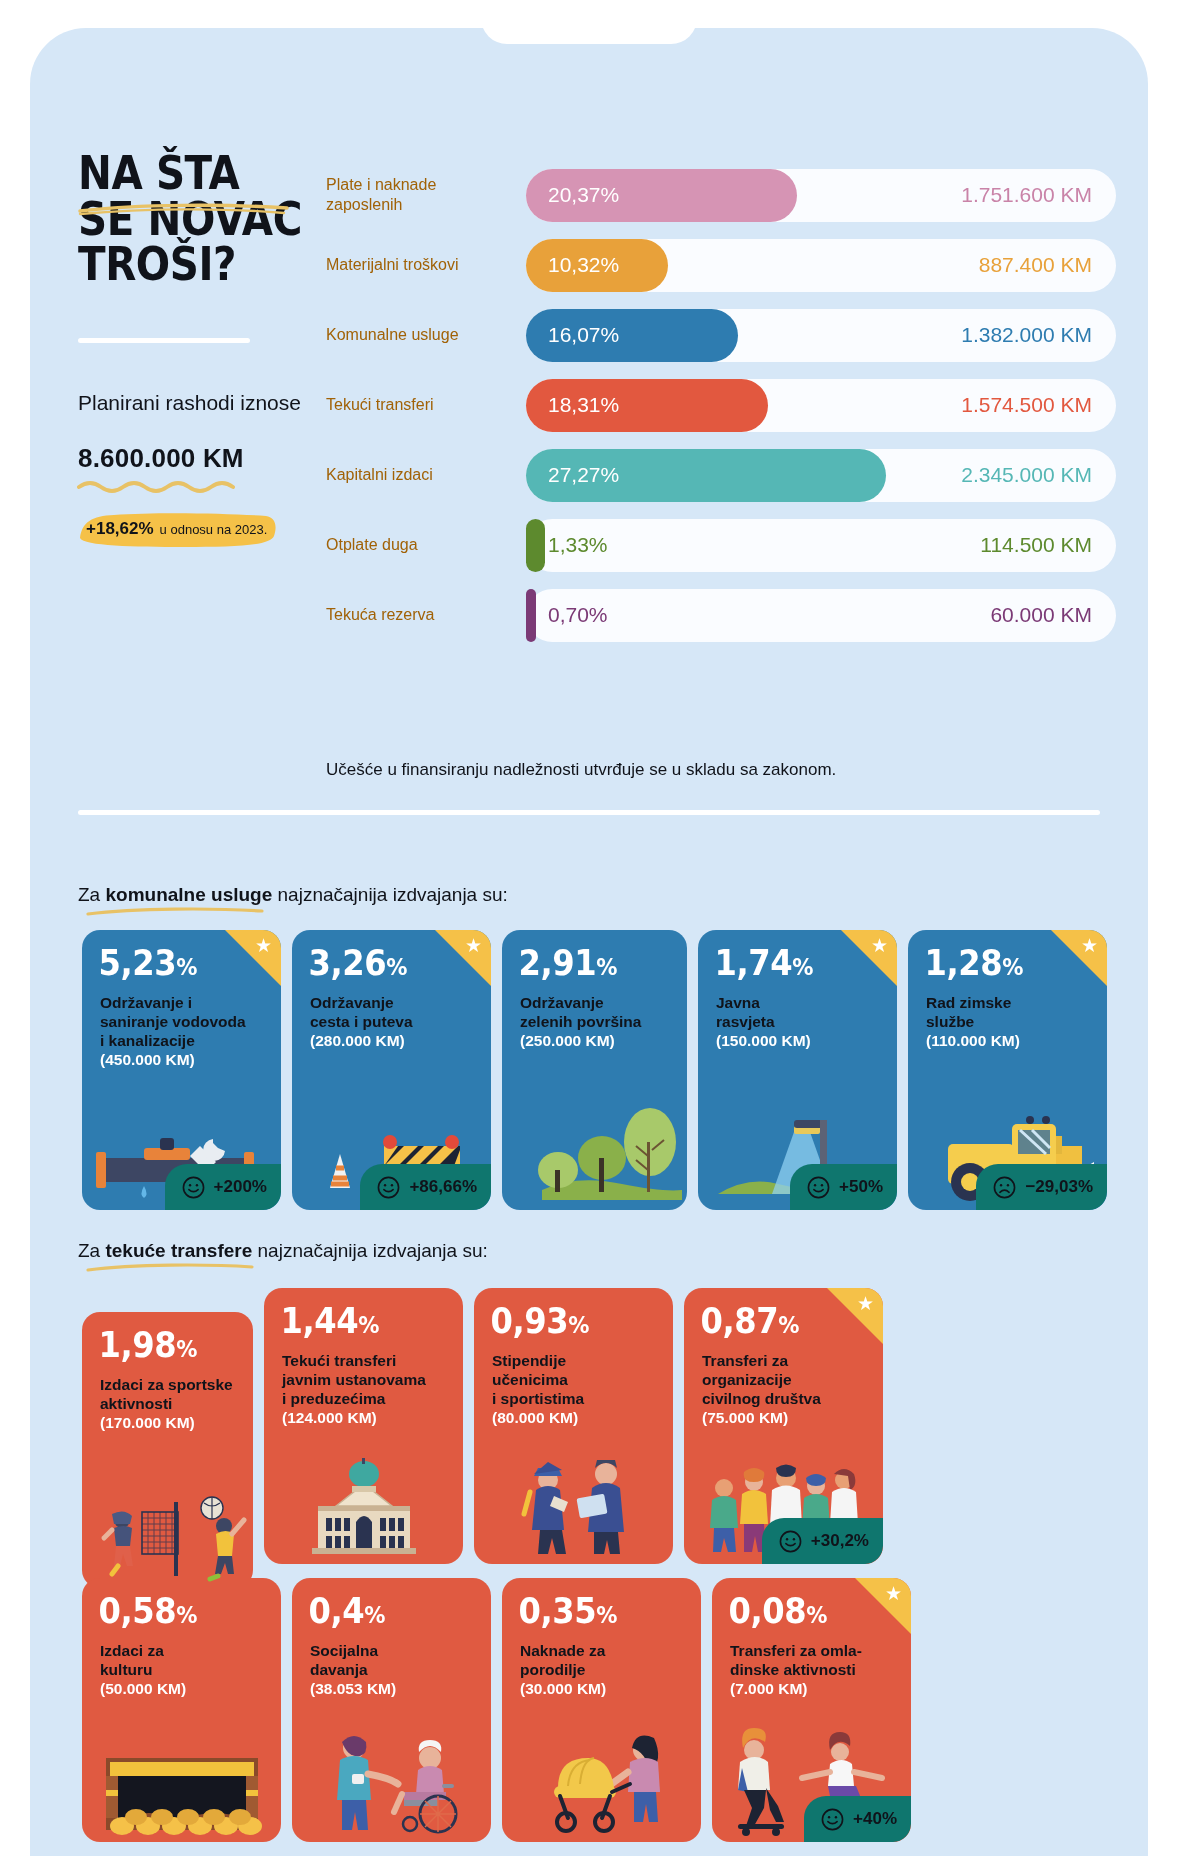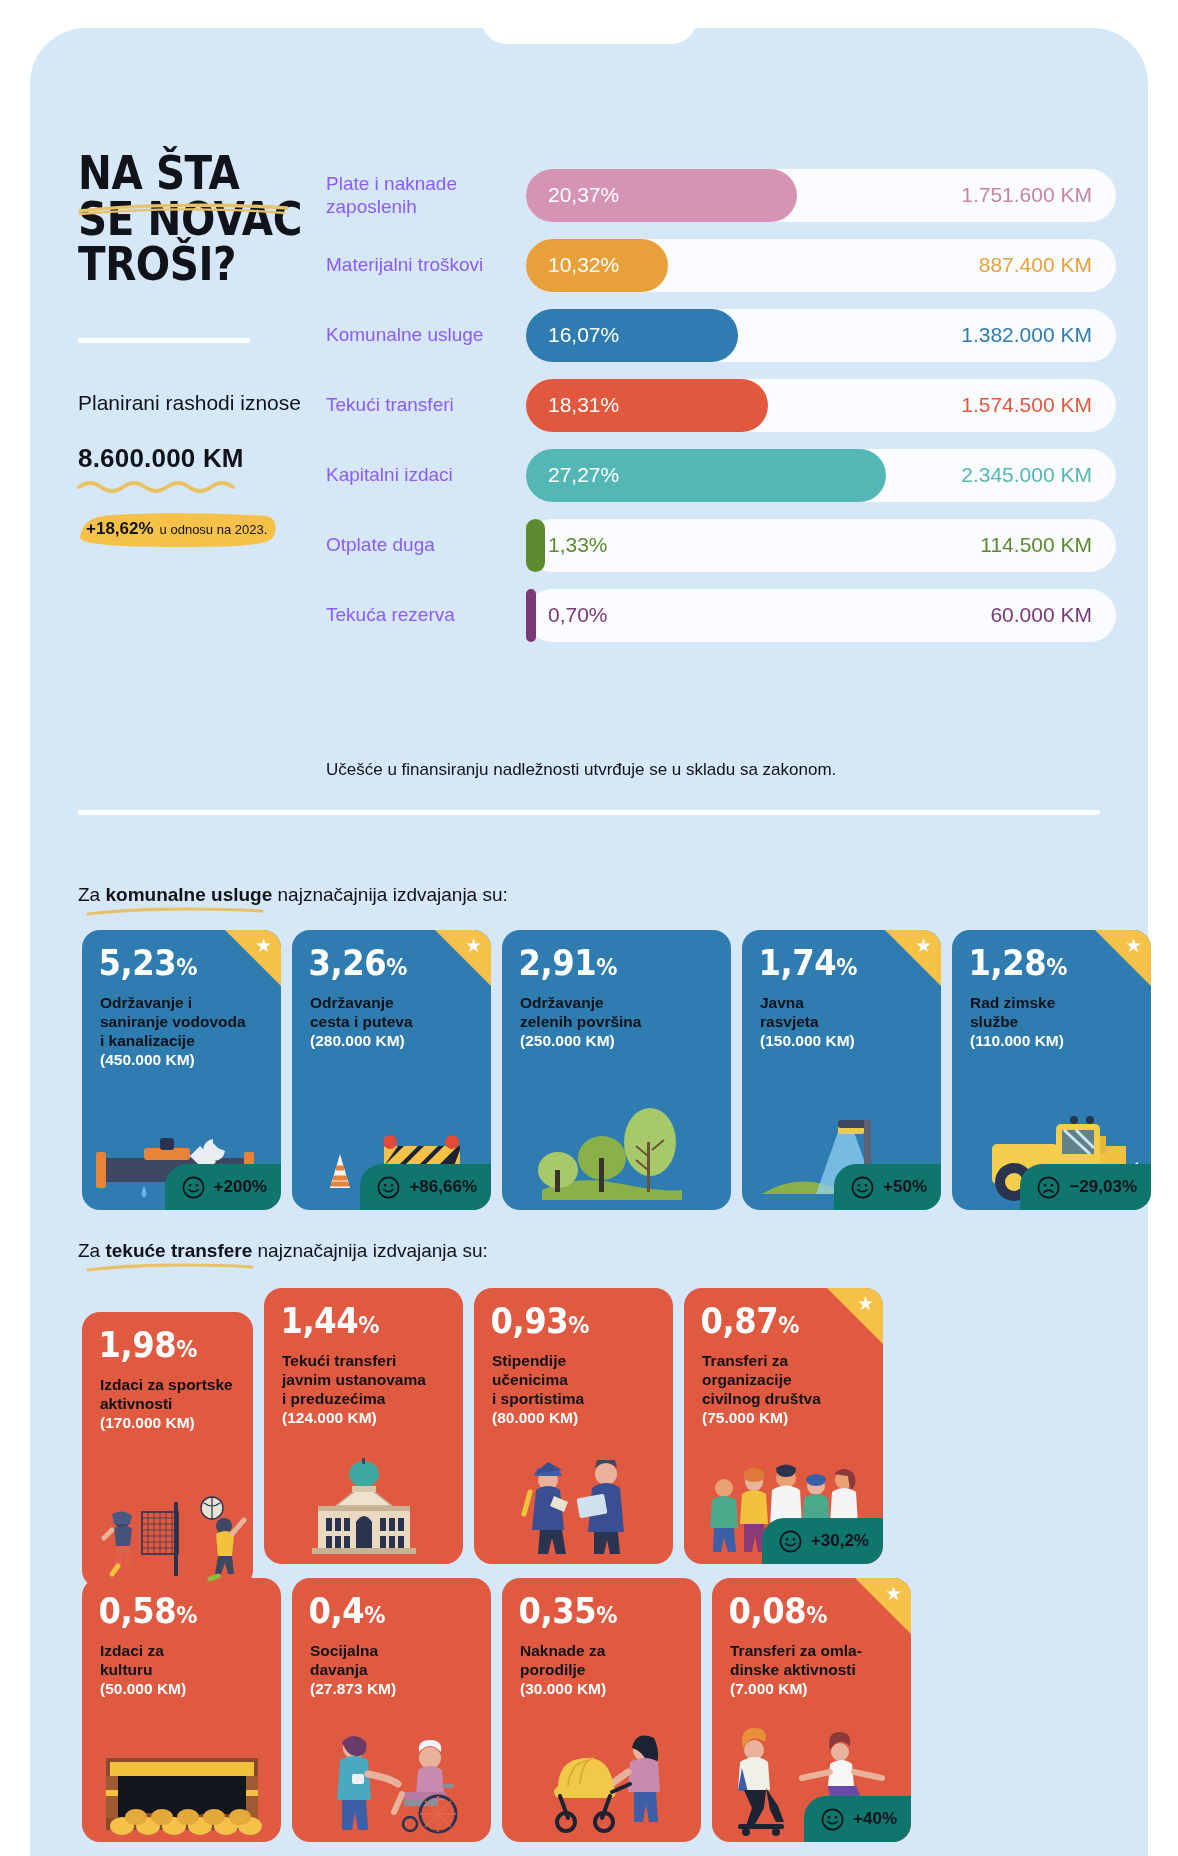--- a/index.html
+++ b/index.html
@@ -126,23 +126,23 @@
   .bar-row {
     position: relative;
     height: 70px;
     margin-bottom: 0px;
     display: flex;
     align-items: center;
   }
   .bar-label {
     width: 200px;
     flex: 0 0 200px;
-    font-size: 19px;
+    font-size: 16px;
     line-height: 1.22;
-    color: #8b5cf6;
+    color: #a16207;
     padding-right: 10px;
   }
   .bar-track {
     position: relative;
     flex: 1 1 auto;
     height: 53px;
     background: #fafcff;
     border-radius: 27px;
     display: flex;
     align-items: center;
@@ -442,21 +442,21 @@
         <div class="card-foot">
           <svg class="face" viewBox="0 0 24 24">
     <circle cx="12" cy="12" r="10.5" fill="none" stroke="#10131a" stroke-width="1.7"></circle>
     <circle cx="8.4" cy="9.6" r="1.25" fill="#10131a"></circle>
             <circle cx="15.6" cy="9.6" r="1.25" fill="#10131a"></circle>
     <path d="M7.2 14.2 q4.8 4.4 9.6 0" stroke="#10131a" stroke-width="1.7" fill="none" stroke-linecap="round"></path>
           </svg>
           <span class="val">+86,66%</span>
         </div>
       </div>
-      <div class="card blue" style="width: 229px; height: 280px;">
+      <div class="card blue" style="width: 185px; height: 280px;">
         <svg class="card-art" viewBox="0 0 200 120" preserveAspectRatio="xMidYMax meet">
       <path d="M40 100 q35 -16 80 -6 q40 8 60 6 v10 H40z" fill="#8ab04a"></path>
       <ellipse cx="148" cy="52" rx="26" ry="34" fill="#a8c96a"></ellipse>
       <rect x="145" y="52" width="3" height="50" fill="#6b5433"></rect>
       <path d="M146 66 l-12 -10 M150 60 l12 -10 M146 80 l-12 -10" stroke="#6b5433" stroke-width="2" fill="none"></path>
       <ellipse cx="100" cy="68" rx="24" ry="22" fill="#8ab04a"></ellipse>
       <rect x="97" y="68" width="5" height="34" fill="#3b3327"></rect>
       <ellipse cx="56" cy="80" rx="20" ry="18" fill="#a8c96a"></ellipse>
       <rect x="53" y="80" width="5" height="22" fill="#3b3327"></rect>
         </svg>
@@ -686,21 +686,21 @@
       <rect x="112" y="78" width="34" height="6" fill="#8a8f9e"></rect>
       <circle cx="146" cy="92" r="18" fill="none" stroke="#2a3350" stroke-width="3"></circle>
       <g stroke="#e06a4a" stroke-width="1.5">
         <path d="M146 74v36M128 92h36M133 79l26 26M159 79l-26 26"></path>
       </g>
       <circle cx="118" cy="102" r="7" fill="none" stroke="#2a3350" stroke-width="2.5"></circle>
       <rect x="150" y="62" width="12" height="4" rx="2" fill="#8a8f9e"></rect>
         </svg>
         <div class="card-pct">0,4<span class="sm">%</span></div>
         <div class="card-title">Socijalna<br>davanja</div>
-        <div class="card-amt">(27.873 KM)</div>
+        <div class="card-amt">(38.053 KM)</div>
       </div>
       <div class="card red" style="width: 199px; height: 264px;">
         <svg class="card-art" viewBox="0 0 200 120" preserveAspectRatio="xMidYMax meet">
       <circle cx="142" cy="28" r="11" fill="#e8b39a"></circle>
       <path d="M130 26 q4 -18 22 -10 q10 22 -4 34 q-4 -20 -18 -24z" fill="#1d2333"></path>
       <path d="M128 40 q16 -8 28 0 l2 30 h-32z" fill="#c98ab0"></path>
       <path d="M132 70 h22 l2 30 h-9 l-3 -18 -3 18 h-9z" fill="#3d5fa8"></path>
       <path d="M126 50 l-22 16" stroke="#e8b39a" stroke-width="7" stroke-linecap="round" fill="none"></path>
       <path d="M56 66 q0 -30 30 -30 q22 0 26 30z" fill="#f2c84a"></path>
       <path d="M66 64 q2 -24 22 -26" stroke="#d9ae34" stroke-width="2" fill="none"></path>

